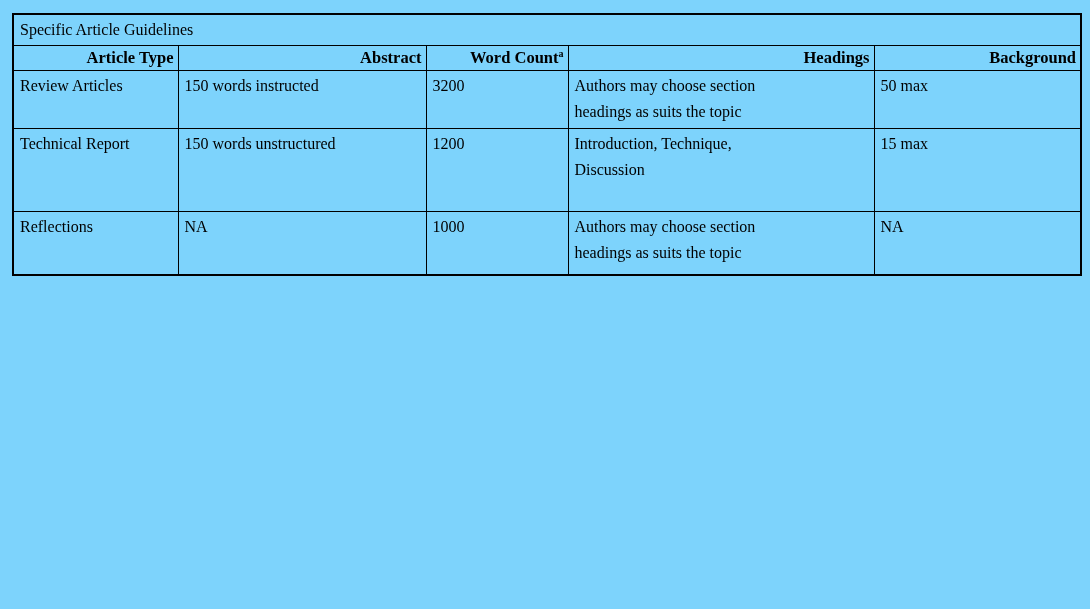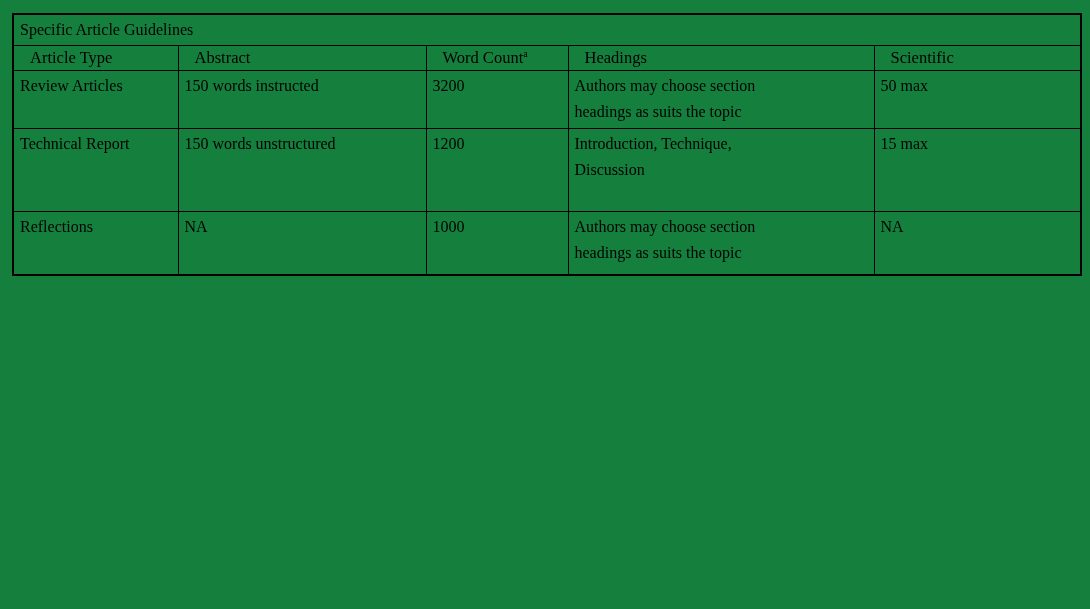--- a/index.html
+++ b/index.html
@@ -6,21 +6,21 @@
     margin: 0;
     padding: 0;
     background: #ffffff;
     font-family: "Liberation Serif", serif;
     color: #000000;
   }
   .sheet {
     position: relative;
     width: 1090px;
     height: 609px;
-    background: #15803d;
+    background: #7dd3fc;
     overflow: hidden;
   }
   table.guidelines {
     position: absolute;
     left: 12px;
     top: 13px;
     width: 1068px;
     border-collapse: collapse;
     table-layout: fixed;
     border: 2px solid #000000;
@@ -40,25 +40,25 @@
   td.title-cell {
     text-align: center;
     font-weight: bold;
     font-size: 16.5px;
     line-height: 21px;
     padding: 2px 6px;
     vertical-align: middle;
     white-space: normal;
   }
   tr.header-row th {
-    text-align: left;
-    font-weight: normal;
+    text-align: right;
+    font-weight: bold;
     font-size: 16.5px;
     line-height: 20px;
-    padding: 2px 16px;
+    padding: 2px 4px;
     vertical-align: middle;
     white-space: normal;
   }
   sup.col-sup {
     font-size: 10px;
     line-height: 0;
   }
   td.footnote-cell {
     white-space: normal;
     line-height: 24px;
@@ -87,21 +87,21 @@
     <tbody>
         <tr class="title-row" style="height:27px">
       <td class="title-cell" colspan="5">Specific Article Guidelines</td>
     </tr>
 
     <tr class="header-row" style="height:25px">
       <th>Article Type</th>
       <th>Abstract</th>
       <th><span>Word Count</span><sup class="col-sup">a</sup></th>
       <th>Headings</th>
-      <th>Scientific</th>
+      <th>Background</th>
     </tr>
 
     <tr style="height:58px">
       <td>Review Articles</td>
       <td>150 words instructed</td>
       <td>3200</td>
       <td>Authors may choose section
 headings as suits the topic</td>
       <td>50 max</td>
     </tr>

